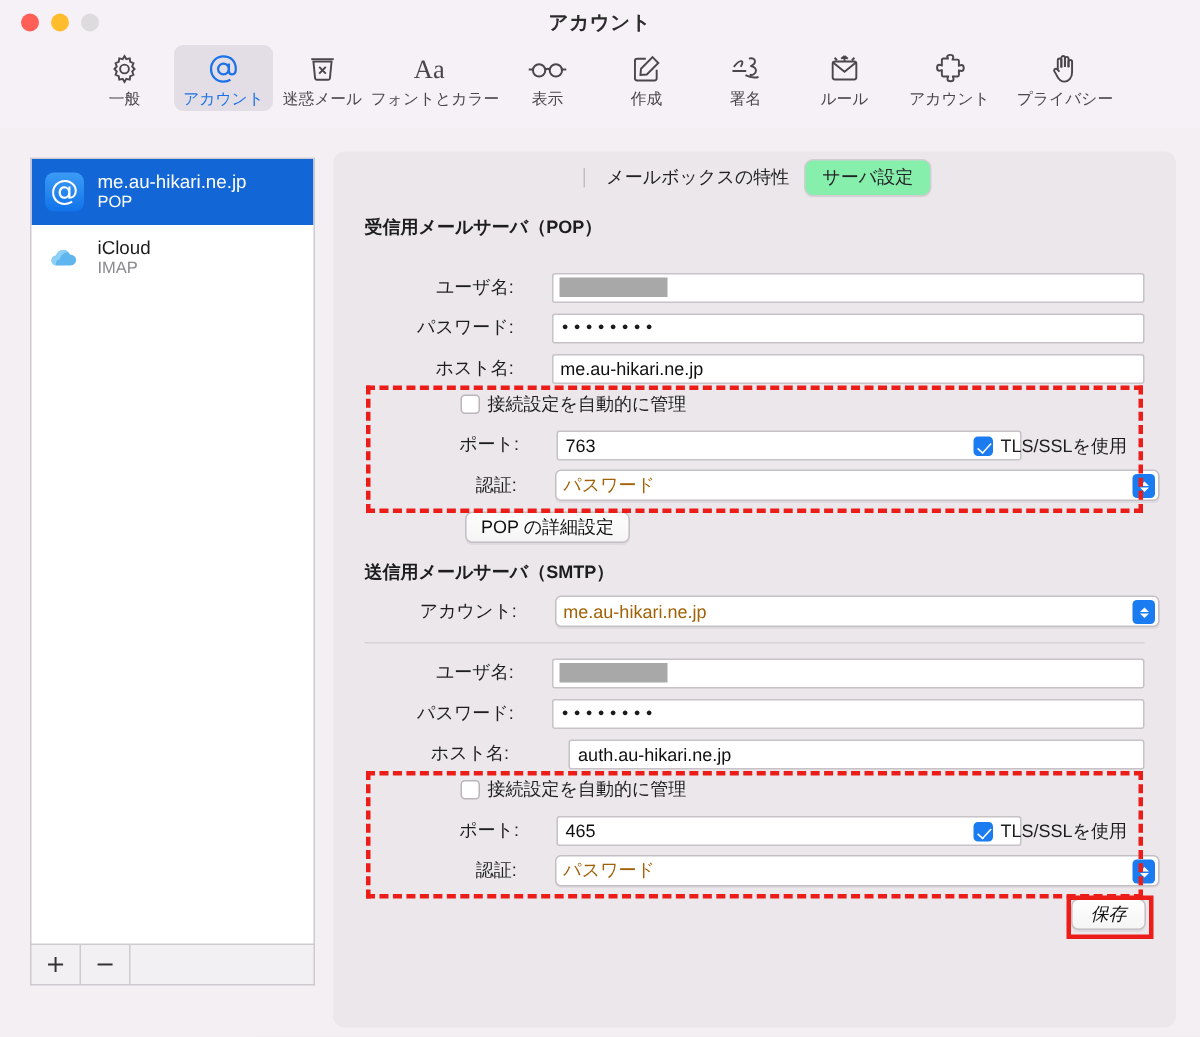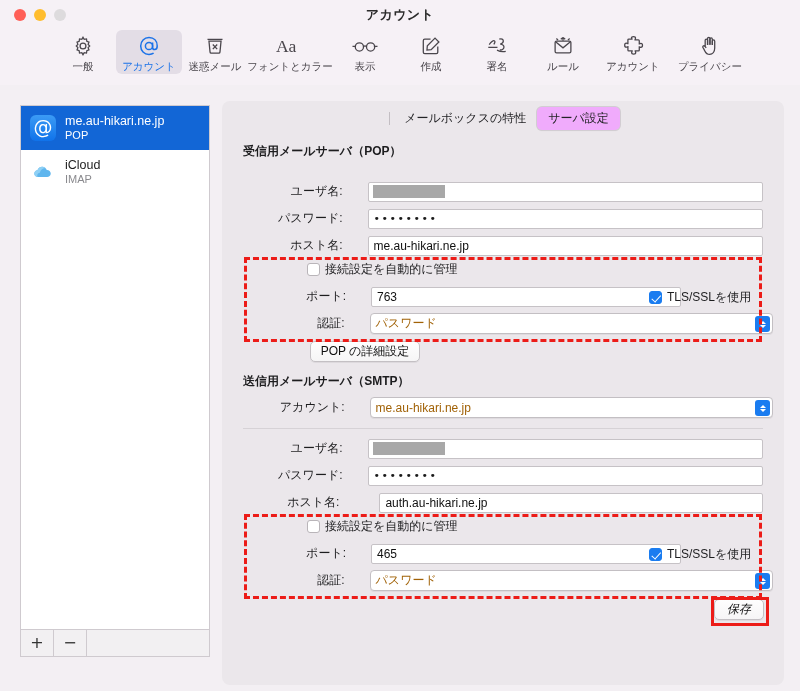--- a/index.html
+++ b/index.html
@@ -190,21 +190,21 @@
   }
   .tab {
     font-size: 12px;
     color: #232326;
     padding: 4px 11px 5px 11px;
     border-radius: 5px;
     white-space: nowrap;
     line-height: 14px;
   }
   .tab.active {
-    background: #f0abfc;
+    background: #86efac;
     box-shadow: 0 0 0 1px #d2cdd2, 0 1px 1px rgba(0,0,0,.09);
     font-family: Liberation Serif, serif;
   }
   .tab-divider {
     width: 1px; height: 13px;
     background: #c3bec3;
     margin: 0 3px;
   }
 
   

